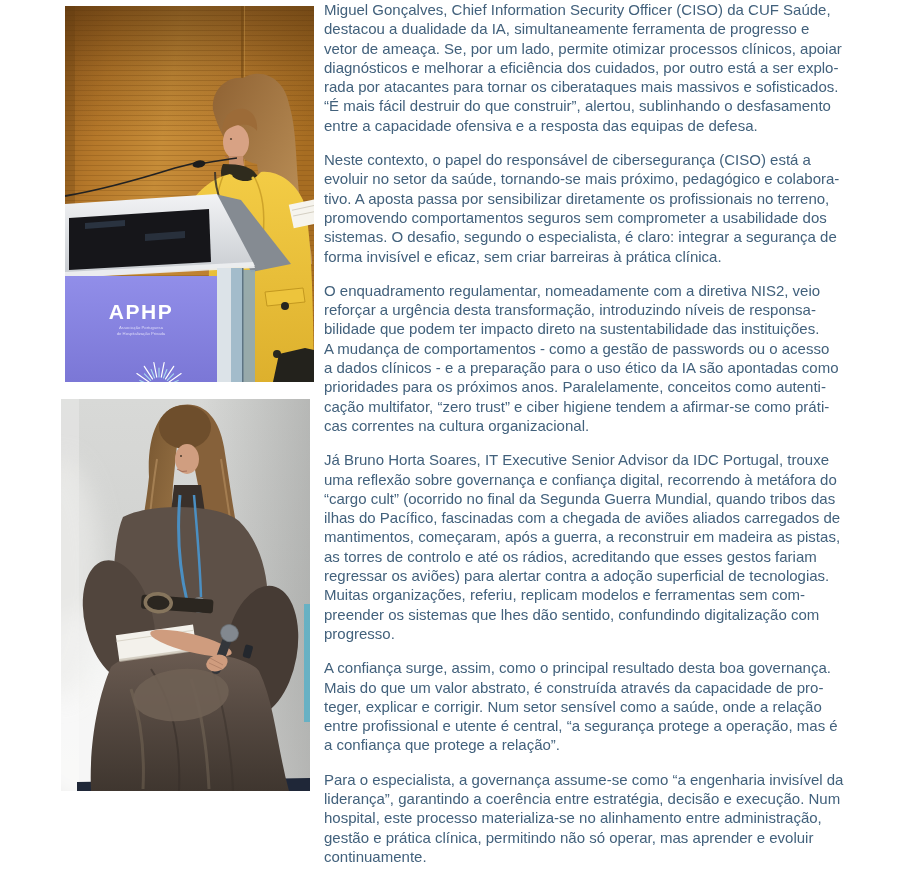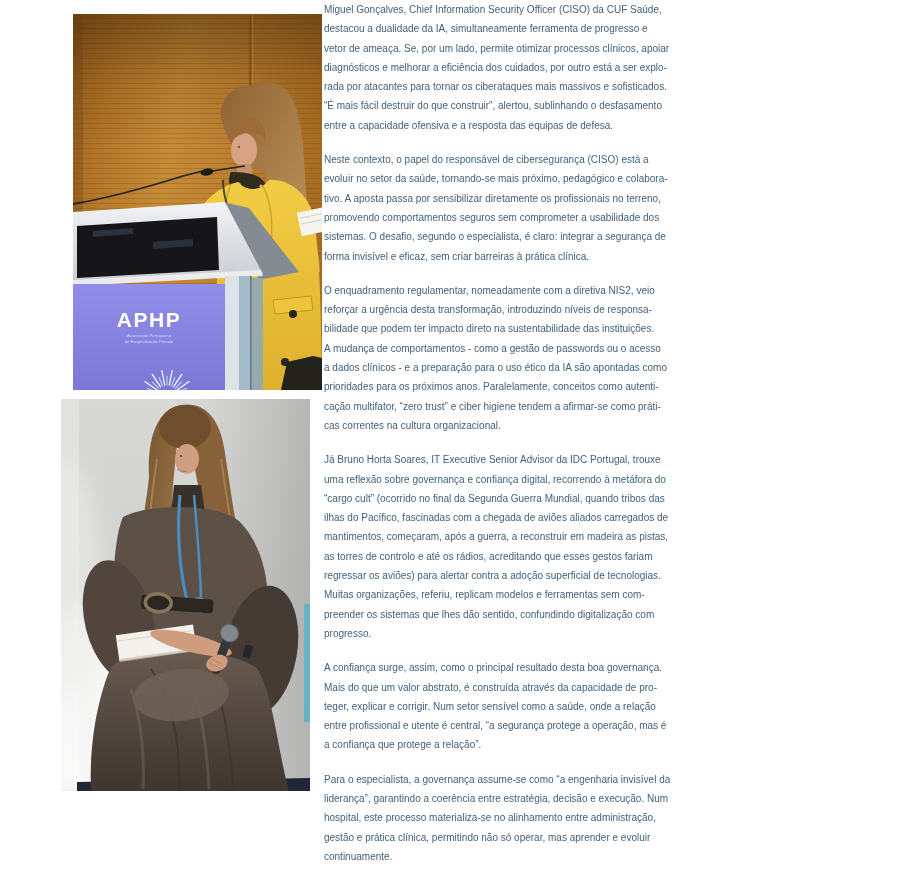--- a/index.html
+++ b/index.html
@@ -17,32 +17,32 @@
     background: #ddd;
   }
   #photo1 { top: 2px;   width: 249px; height: 376px; }
   #photo2 { top: 399px; width: 249px; height: 392px; }
   .photo svg { display: block; width: 100%; height: 100%; }
   .article {
     position: absolute;
     left: 324px; top: 0;
     width: 570px;
     color: #42617c;
-    font-size: 10px;
+    font-size: 15px;
     line-height: 19.3px;
   }
   .article p {
     margin: 0 0 15px 0;
     white-space: pre-line;
   }
 </style>
 </head>
 <body>
 
-<figure class="photo" id="photo1" style="margin:12px">
+<figure class="photo" id="photo1" style="margin:4px">
   <svg viewBox="0 0 249 376" preserveAspectRatio="none">
     <defs>
       <linearGradient id="wood" x1="0" y1="0" x2="1" y2="0.25">
         <stop offset="0" stop-color="#9a6120"></stop>
           <stop offset="0.2" stop-color="#b5782a"></stop>
         <stop offset="0.45" stop-color="#c68c38"></stop>
           <stop offset="0.7" stop-color="#bd8030"></stop>
         <stop offset="1" stop-color="#a76d22"></stop>
       </linearGradient>
       <linearGradient id="woodV" x1="0" y1="0" x2="0" y2="1">

